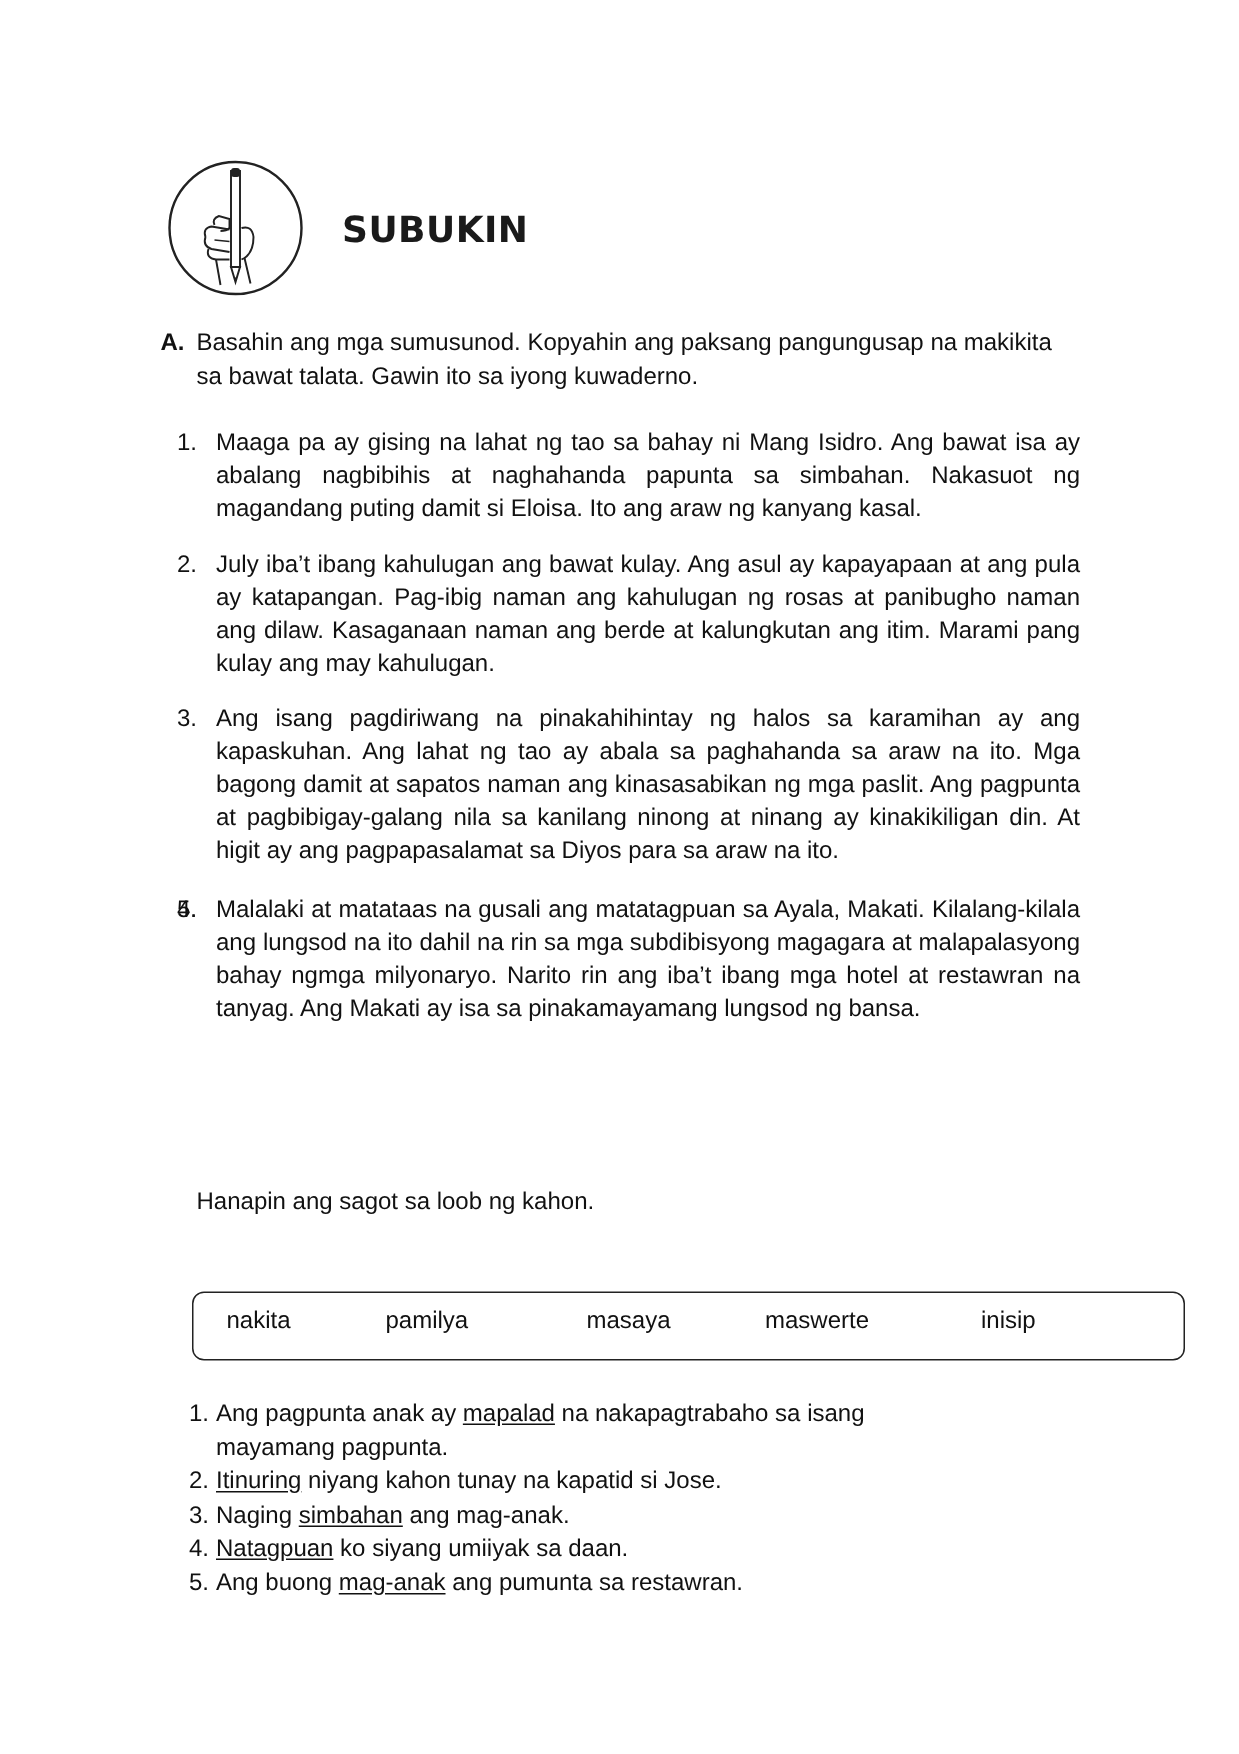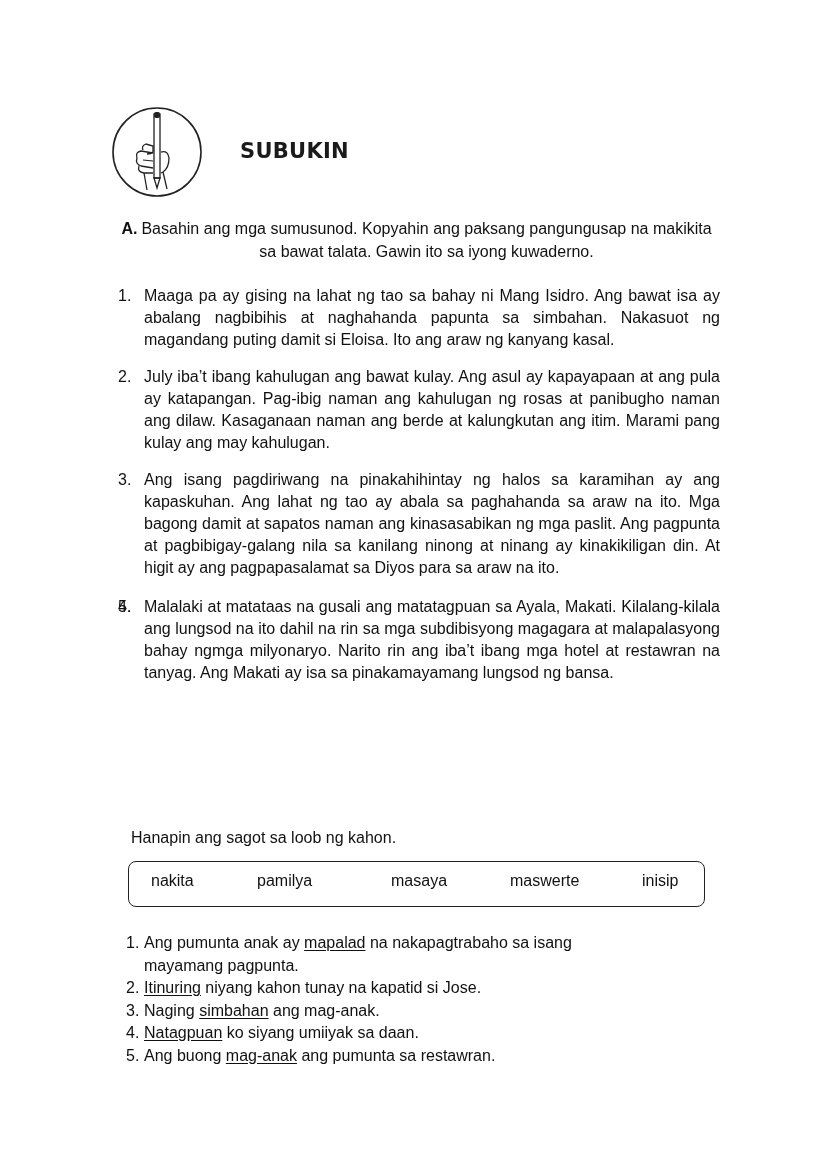--- a/index.html
+++ b/index.html
@@ -3,44 +3,44 @@
   <meta charset="utf-8">
   <style>
     html, body { margin: 0; padding: 0; background: #ffffff; }
     body {
       width: 826px; height: 1169px; position: relative; overflow: hidden;
       font-family: "Liberation Sans", sans-serif; color: #111111;
     }
     .abs { position: absolute; }
     .icon-wrap { left: 111px; top: 106px; width: 92px; height: 92px; }
     .title {
-      left: 228px; top: 139px; font-size: 21px; font-weight: bold; letter-spacing: 0.3px;
-      font-family: "DejaVu Sans", sans-serif; color: #1a1a1a; margin-left: 12px;
+      left: 228px; top: 139px; font-size: 24px; font-weight: bold; letter-spacing: 0.3px;
+      font-family: "DejaVu Sans", sans-serif; color: #1a1a1a;
     }
     .sec-label { font-weight: bold; font-size: 16px; }
     .sec {
       font-size: 16px; line-height: 23px;
     }
     .sec-a { left: 107px; top: 217px; width: 615px; }
-    .sec-a .text { padding-left: 24px; text-indent: -24px; text-align: center; }
+    .sec-a .text { padding-left: 24px; text-indent: -24px; }
     .sec-a .text .sec-label { display: inline-block; width: 24px; text-indent: 0; }
 
     .items { left: 118px; top: 285px; width: 602px; font-size: 16px; line-height: 22px; margin: 0; padding: 0; list-style: none; }
     .items li { position: relative; padding-left: 26px; text-align: justify; margin-bottom: 15px; }
     .items li .num { position: absolute; left: 0; top: 0; }
     .items li.i1 { margin-bottom: 15px; }
     .items li.i2 { margin-bottom: 15px; }
     .items li.i3 { margin-bottom: 17px; }
     .items li.i4 { margin-bottom: 15px; }
 
     .sec-b { left: 107px; top: 790px; width: 600px; font-size: 16px; line-height: 23px; }
-    .sec-b .line2 { padding-left: 24px; margin-top: 36px; }
+    .sec-b .line2 { padding-left: 24px; }
 
     .word-box {
-      left: 128px; top: 861px; width: 577px; height: 46px;
+      left: 128px; top: 861px; width: 662px; height: 46px;
       border: 1.5px solid #222; border-radius: 8px; box-sizing: border-box;
     }
     .word { position: absolute; top: 10px; font-size: 16px; }
 
     .qlist { left: 126px; top: 932px; width: 500px; font-size: 16px; line-height: 22.5px; margin: 0; padding: 0; list-style: none; }
     .qlist li { position: relative; padding-left: 18px; }
     .qlist li .num { position: absolute; left: 0; top: 0; }
     .u { text-decoration: underline; text-underline-offset: 2px; text-align: right; }
 
     .watermark {
@@ -102,27 +102,27 @@
 
 <div class="abs sec-b">
   <div class="line2">Hanapin ang sagot sa loob ng kahon.</div>
 </div>
 
 <div class="abs word-box">
   <span class="word" style="left:22px">nakita</span>
   <span class="word" style="left:128px">pamilya</span>
   <span class="word" style="left:262px">masaya</span>
   <span class="word" style="left:381px">maswerte</span>
-  <span class="word" style="left:513px">inisip</span>
+  <span class="word" style="left:525px">inisip</span>
 </div>
 
 <ol class="abs qlist">
   <li>
     <span class="num">1.</span>
-    <span>Ang pumunta anak ay </span><span class="u">mapalad</span><span> na nakapagtrabaho sa isang</span><br>
+    <span>Ang pagpunta anak ay </span><span class="u">mapalad</span><span> na nakapagtrabaho sa isang</span><br>
     <span>mayamang pagpunta.</span>
   </li>
   <li>
     <span class="num">2.</span>
     <span class="u">Itinuring</span><span> niyang kahon tunay na kapatid si Jose.</span>
   </li>
   <li>
     <span class="num">3.</span>
     <span>Naging </span><span class="u">simbahan</span><span> ang mag-anak.</span>
   </li>

